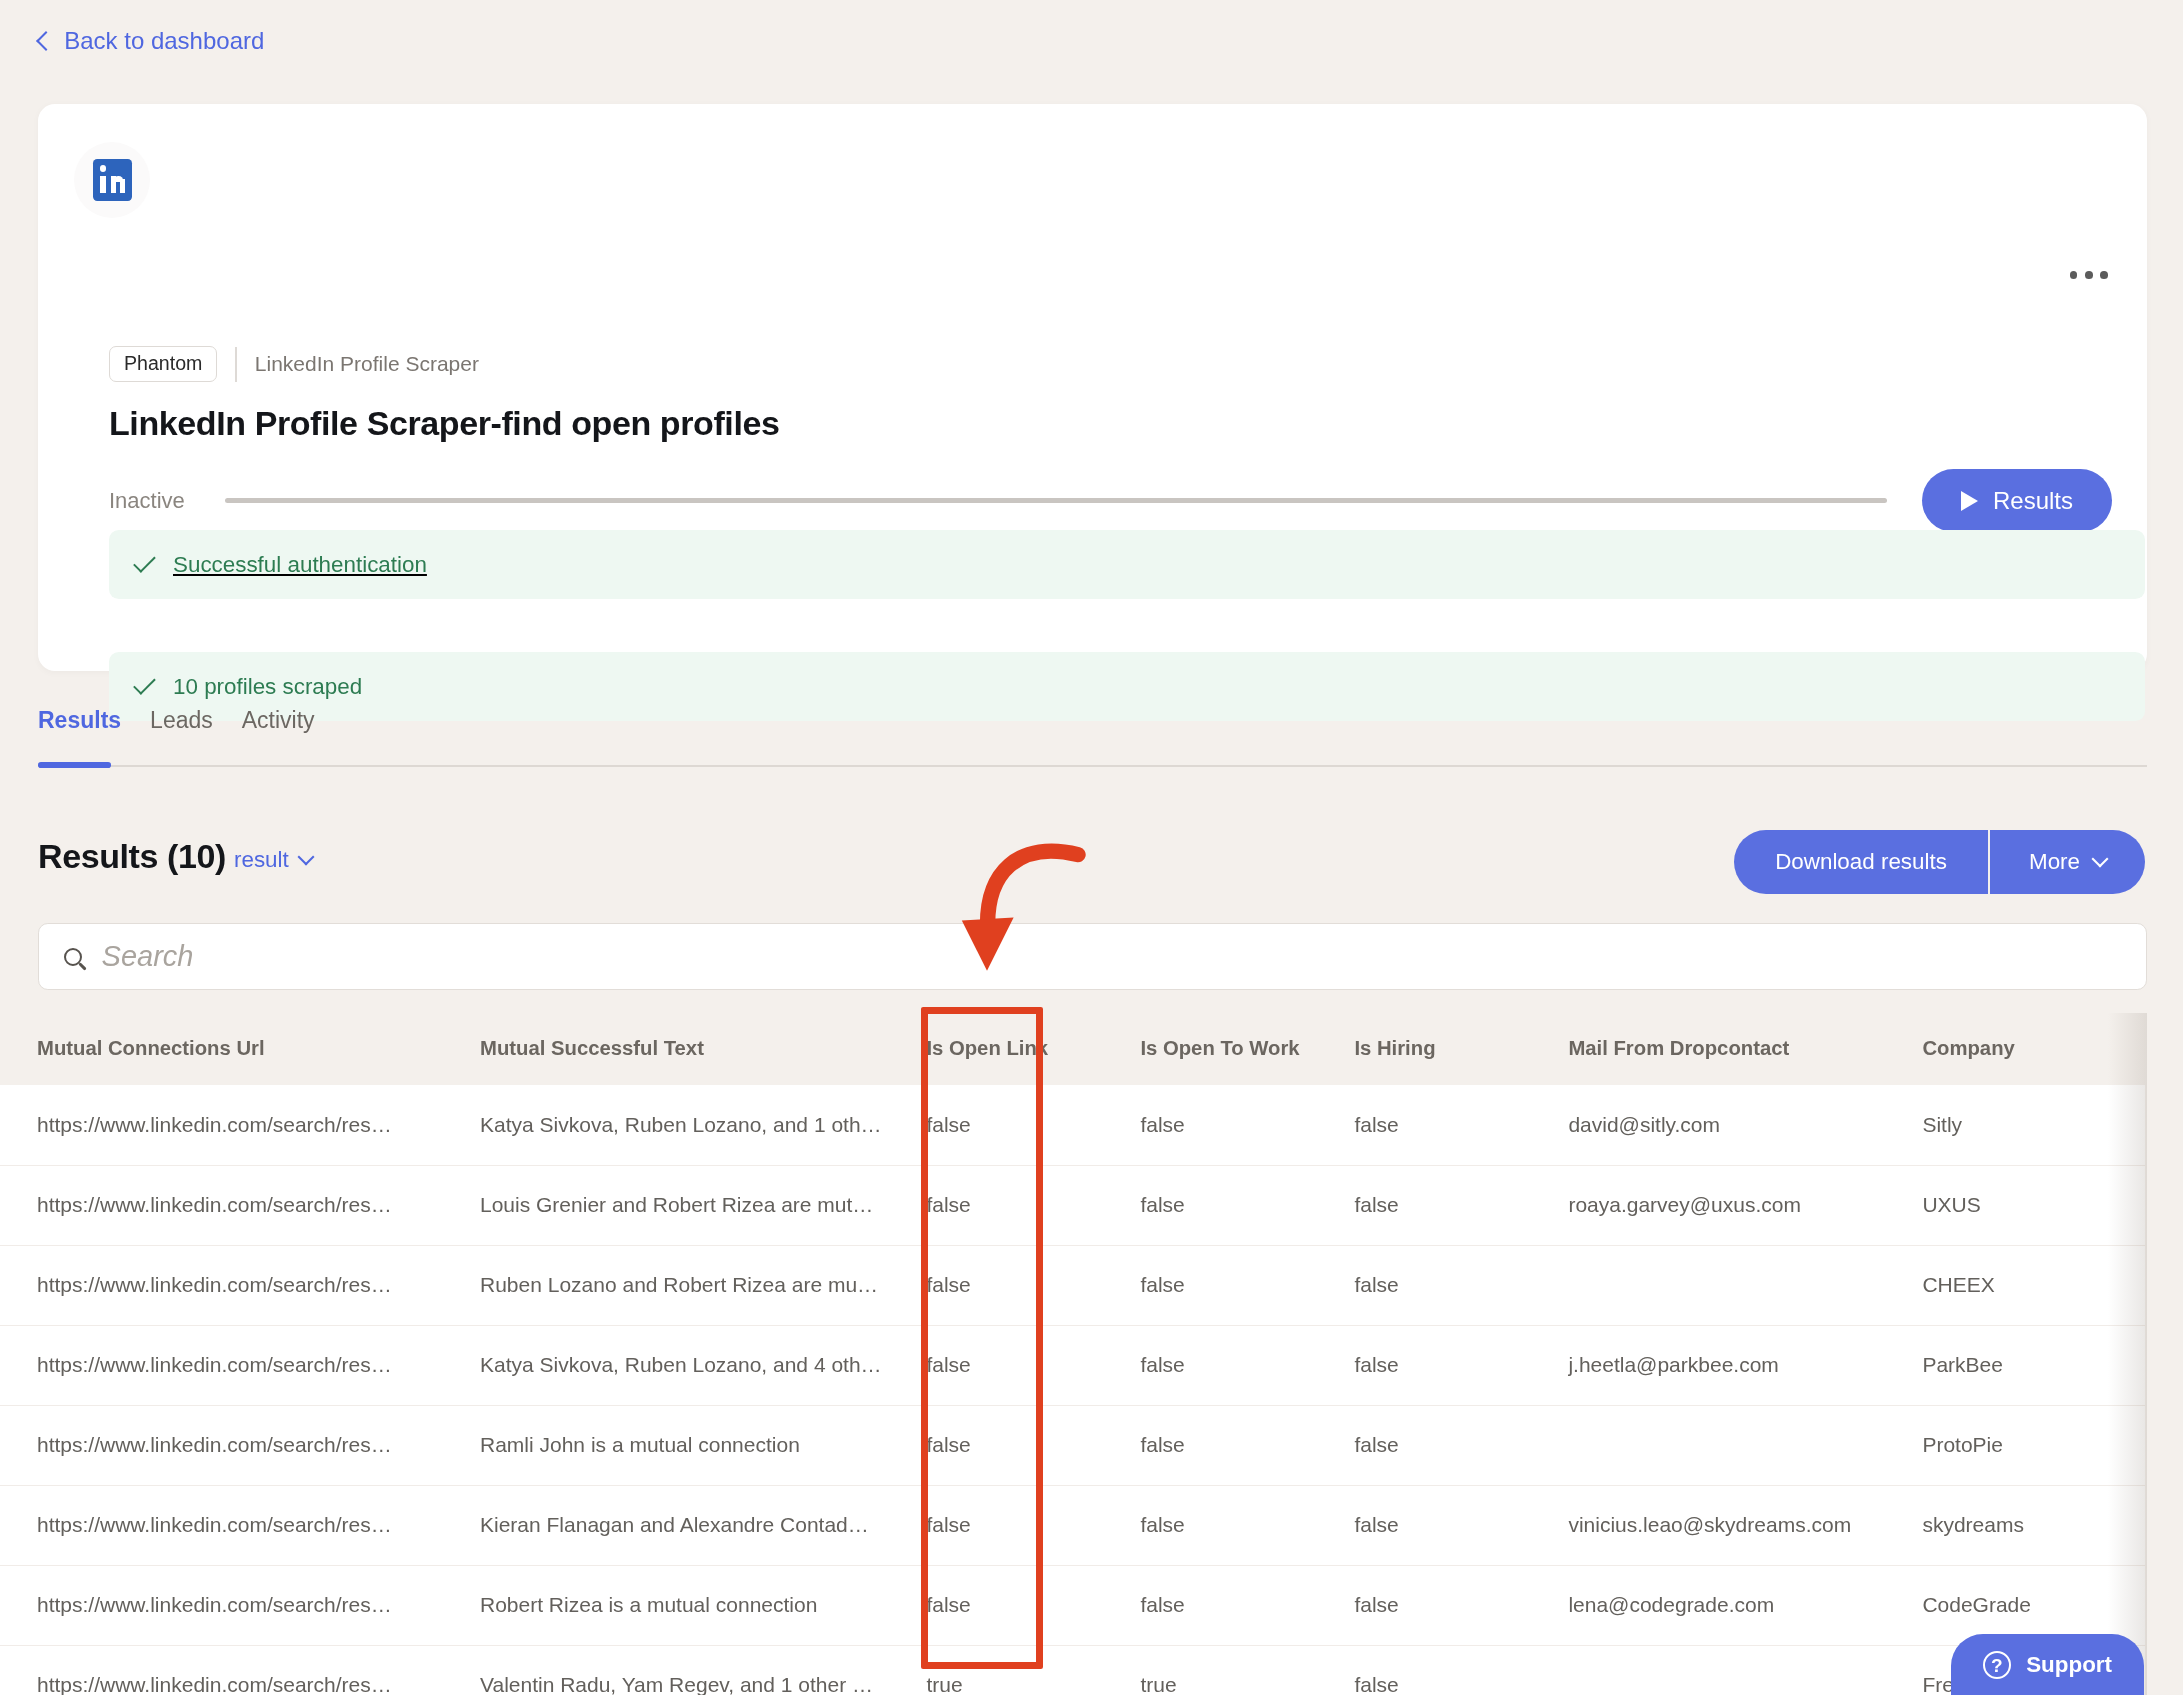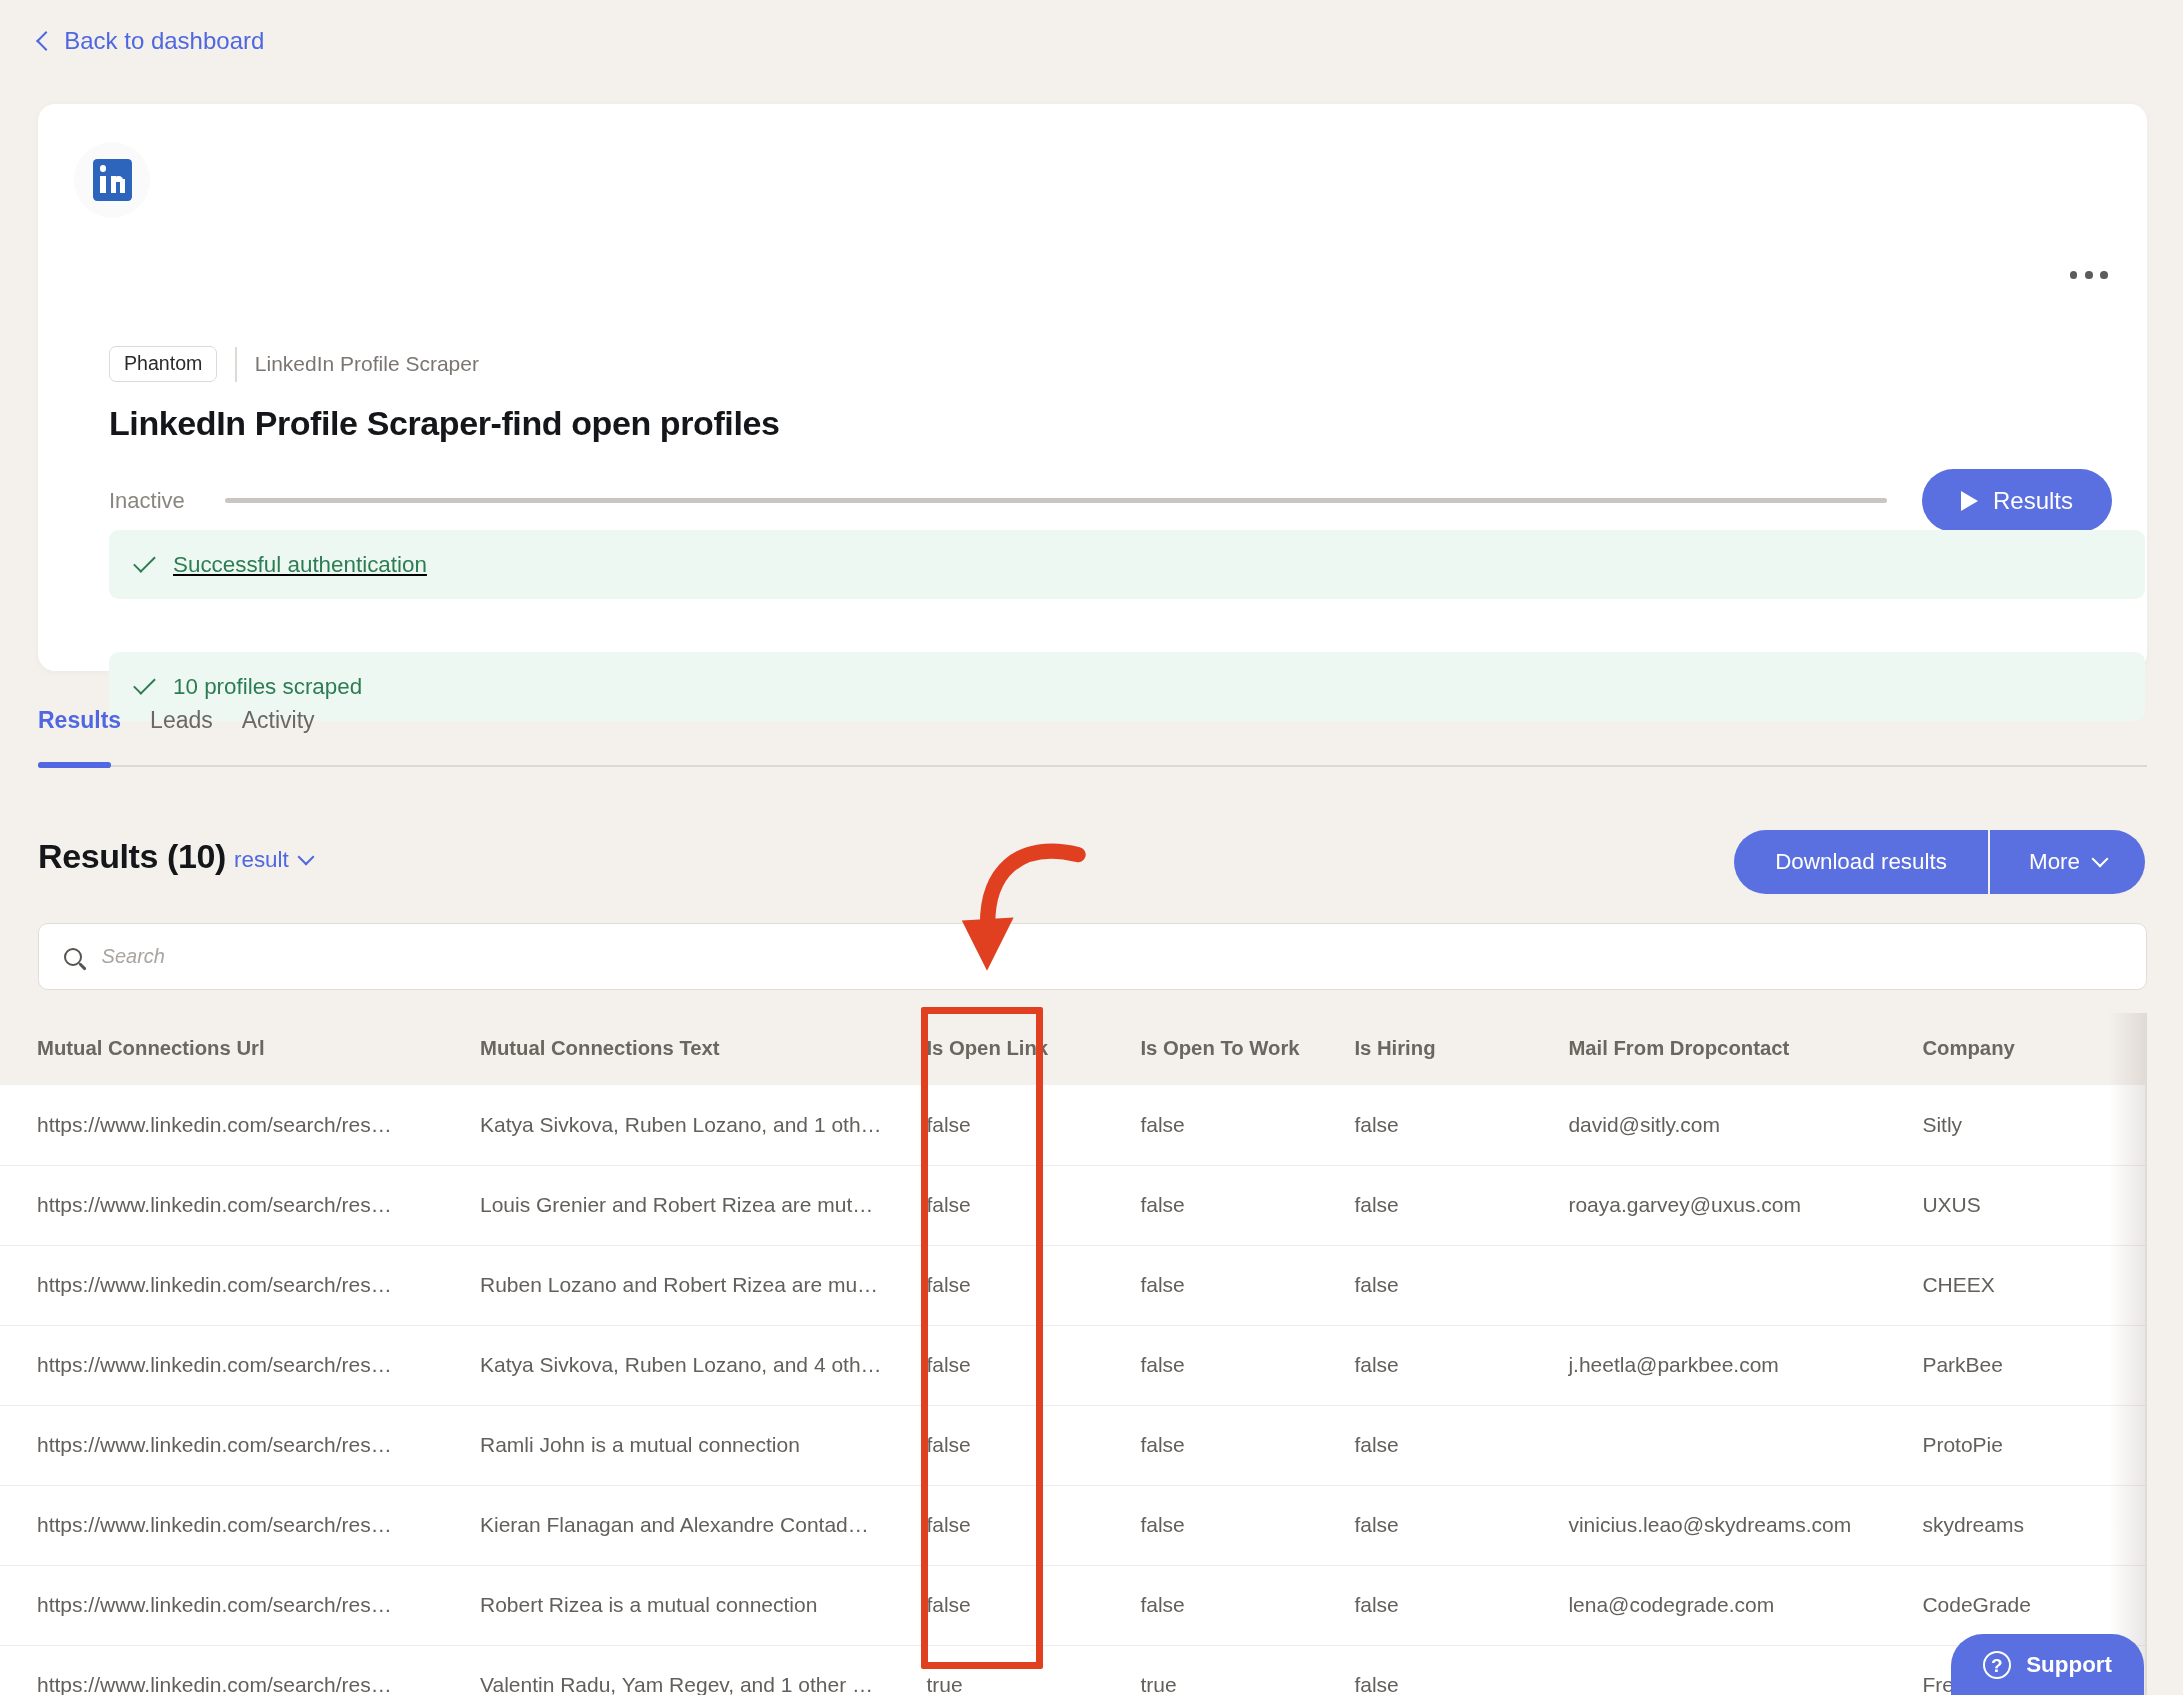--- a/index.html
+++ b/index.html
@@ -347,21 +347,21 @@
     position: absolute;
     width: 2.8px; height: 9px;
     background: #57534e;
     right: -3.5px; bottom: -7px;
     transform: rotate(-45deg);
     border-radius: 1.4px;
   }
   .search-input {
     border: none;
     outline: none;
-    font-size: 20px;
+    font-size: 29px;
     font-style: italic;
     color: #9a958f;
     font-family: "Liberation Sans", sans-serif;
     background: transparent;
     width: 90%;
   }
   .search-input::placeholder { color: #a9a49e; font-style: italic; }
 
   
   .table-wrap {
@@ -557,21 +557,21 @@
   <div class="search-box">
     <span class="search-icon"></span>
     <input class="search-input" type="text" placeholder="Search" style="">
   </div>
 
   <div class="table-wrap">
     <table class="results">
       <thead>
         <tr>
           <th class="c0">Mutual Connections Url</th>
-          <th class="c1">Mutual Connections Text</th>
+          <th class="c1">Mutual Successful Text</th>
           <th class="c2">Is Open Link</th>
           <th class="c3">Is Open To Work</th>
           <th class="c4">Is Hiring</th>
           <th class="c5">Mail From Dropcontact</th>
           <th class="c6">Company</th>
         </tr>
       </thead>
       <tbody>
         <tr>
           <td class="c0">https://www.linkedin.com/search/res…</td>

